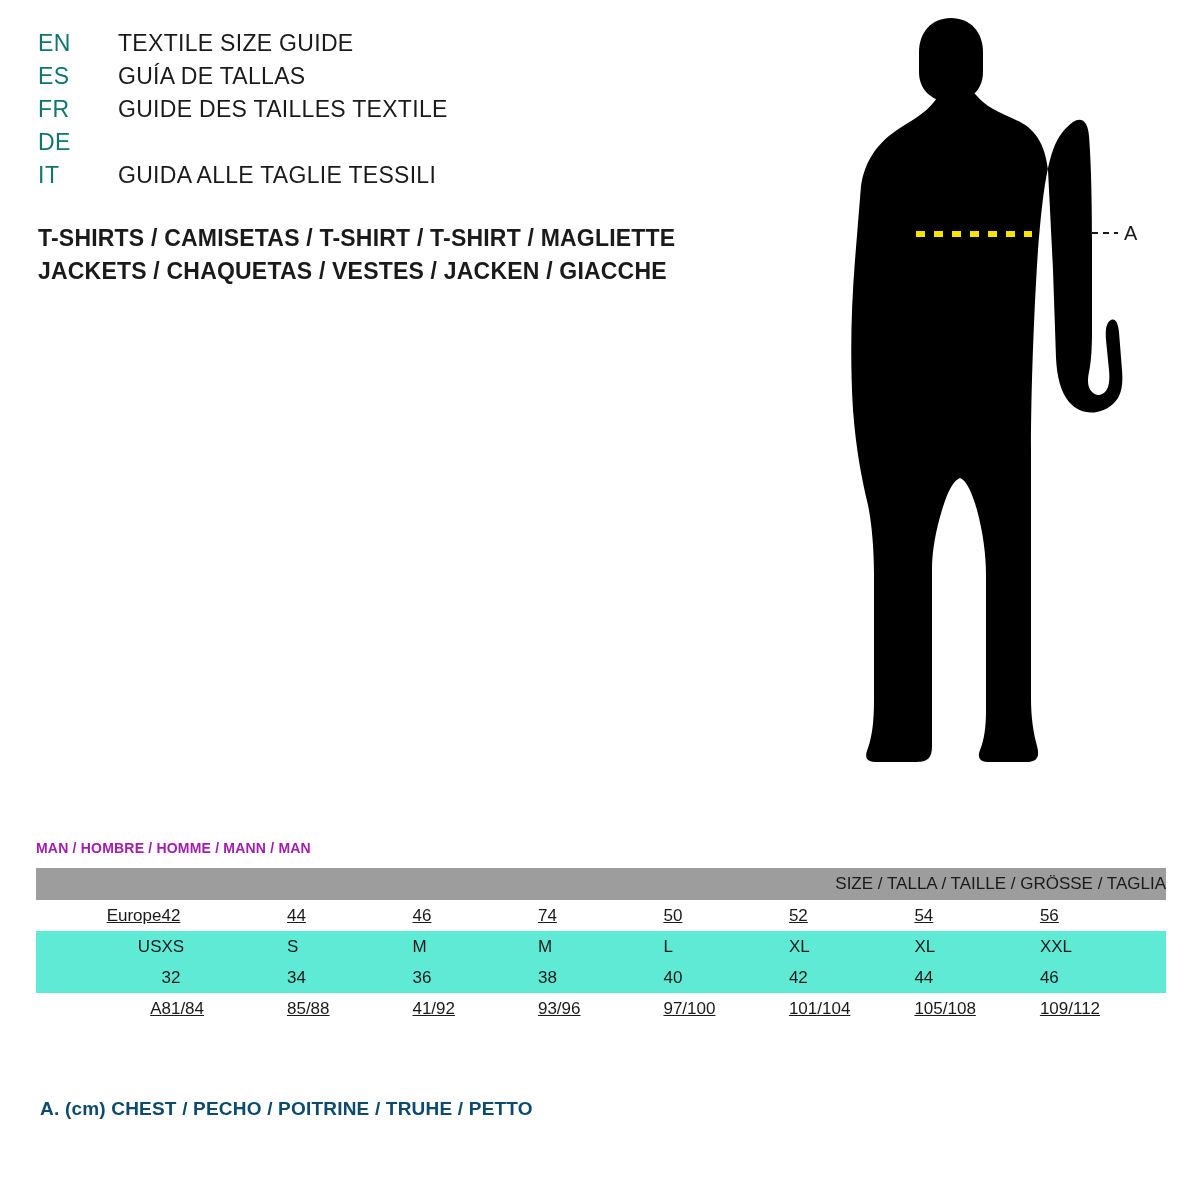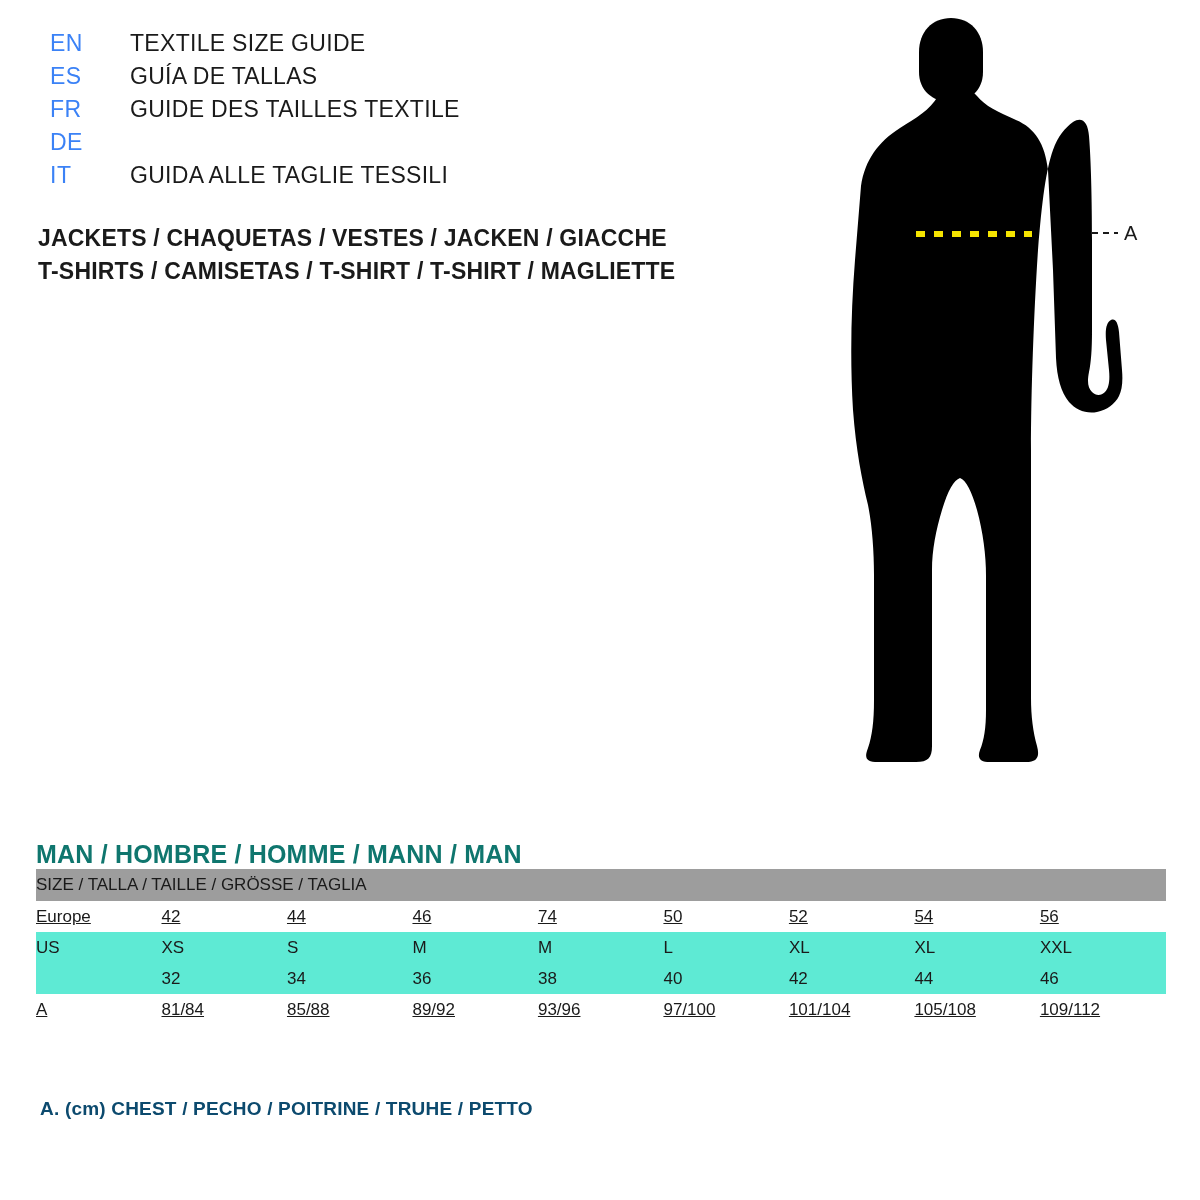--- a/index.html
+++ b/index.html
@@ -25,22 +25,21 @@
   }
   .lang-row {
     display: flex;
     align-items: baseline;
     height: 33px;
   }
   .lang-code {
     width: 80px;
     font-size: 23px;
     letter-spacing: 0.5px;
-    color: #3b82f6;
-    margin-left: 12px;
+    color: #0f766e;
   }
   .lang-text {
     font-size: 23px;
     letter-spacing: 0.3px;
     color: #1a1a1a;
   }
 
   
   .category-block {
     position: absolute;
@@ -85,40 +84,41 @@
   }
 
   
   .table-wrap {
     position: absolute;
     left: 36px;
     top: 840px;
     width: 1130px;
   }
   .table-title {
-    font-size: 25px;
+    font-size: 14px;
     font-weight: bold;
     letter-spacing: 0.2px;
-    color: #0f766e;
+    color: #a21caf;
+    margin-bottom: 12px;
   }
   table.size-table {
     border-collapse: collapse;
     width: 1130px;
     table-layout: fixed;
   }
   table.size-table td {
     font-size: 17px;
     color: #1a1a1a;
     height: 31px;
     padding: 0;
     vertical-align: middle;
   }
   td.label-cell {
     width: 168px;
-    text-align: left;
+    text-align: right;
     padding-left: 8px;
   }
   td.val {
     text-align: left;
   }
   tr.header-row td {
     background: #9d9d9d;
     font-size: 17px;
     color: #1a1a1a;
     height: 32px;
@@ -155,22 +155,22 @@
   <div class="lang-row">
     <div class="lang-code">DE</div>
   </div>
   <div class="lang-row">
     <div class="lang-code">IT</div>
     <div class="lang-text">GUIDA ALLE TAGLIE TESSILI</div>
   </div>
 </div>
 
 <div class="category-block">
+  <div class="category-line">T-SHIRTS / CAMISETAS / T-SHIRT / T-SHIRT / MAGLIETTE</div>
   <div class="category-line">JACKETS / CHAQUETAS / VESTES / JACKEN / GIACCHE</div>
-  <div class="category-line">T-SHIRTS / CAMISETAS / T-SHIRT / T-SHIRT / MAGLIETTE</div>
 </div>
 
 <div class="figure-area">
   <svg width="370" height="790" viewBox="0 0 370 790" xmlns="http://www.w3.org/2000/svg">
     <g>
 
       <path fill="#000000" d="M131,8 C150,8 163,22 163,42 L163,62 C163,80 150,92 131,92 C112,92 99,80 99,62 L99,42 C99,22 112,8 131,8 Z"></path>
 
       <path fill="#000000" d="
         M118,86
@@ -268,21 +268,21 @@
         <td class="val">38</td>
         <td class="val">40</td>
         <td class="val">42</td>
         <td class="val">44</td>
         <td class="val">46</td>
       </tr>
       <tr class="band-white">
         <td class="label-cell">A</td>
         <td class="val">81/84</td>
         <td class="val">85/88</td>
-        <td class="val">89/92</td>
+        <td class="val">41/92</td>
         <td class="val">93/96</td>
         <td class="val">97/100</td>
         <td class="val">101/104</td>
         <td class="val">105/108</td>
         <td class="val">109/112</td>
       </tr>
     </tbody>
   </table>
 </div>
 

